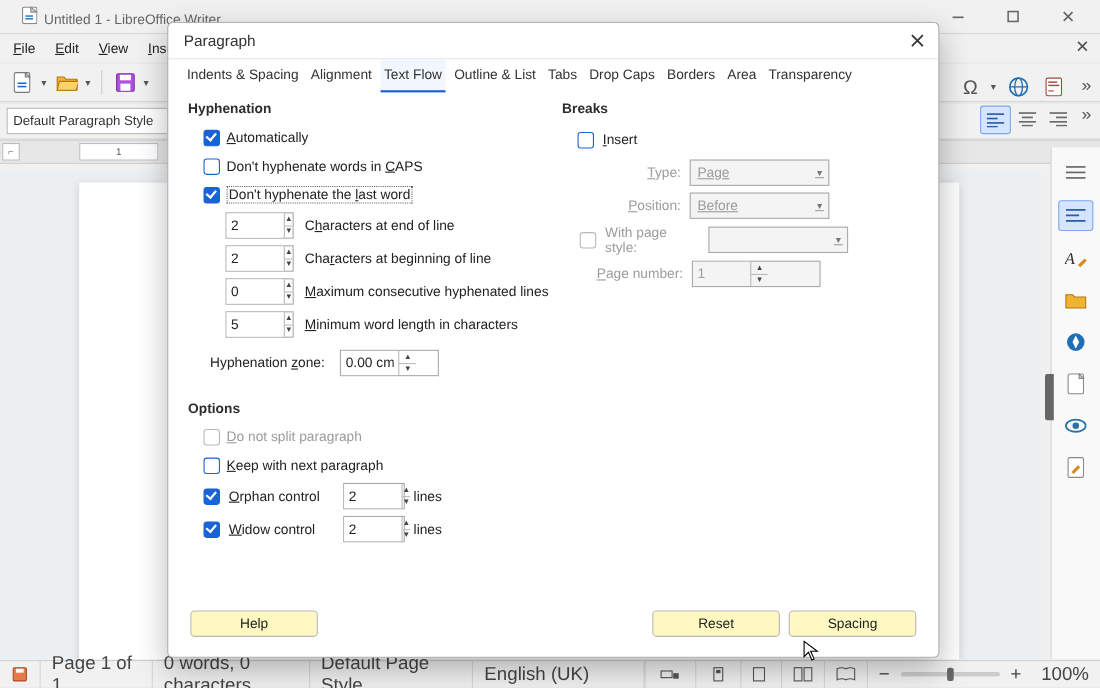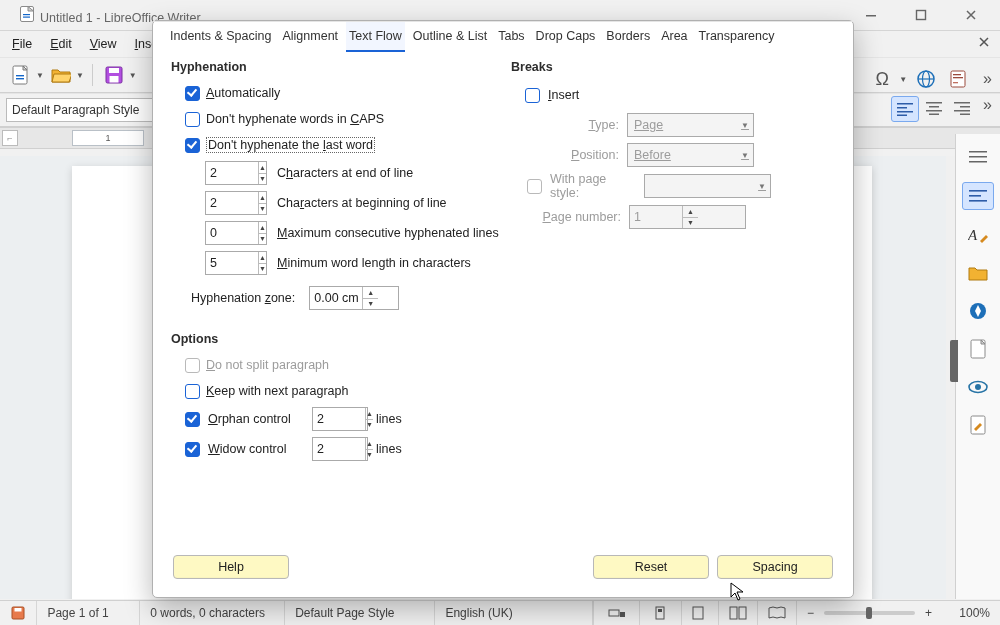--- a/index.html
+++ b/index.html
@@ -32,21 +32,21 @@
   .docarea { position:absolute; left:0; right:44px; top:156px; bottom:26px; background:#eceff1; overflow:hidden;}
   .page { position:absolute; left:72px; top:10px; width:800px; height:1000px; background:#fff; box-shadow:0 2px 8px rgba(0,0,0,.15); }
   .docarea-scroll { position:absolute; right:0; top:0; bottom:0; width:10px; background:#f0f0f0; }
   
   .right-sidebar { position:absolute; right:0; top:134px; bottom:26px; width:44px; background:#f9f9f9; border-left:1px solid #d0d0d0; display:flex; flex-direction:column; align-items:center; padding-top:10px; gap:12px; }
   .sidebtn { width:30px; height:26px; display:flex; align-items:center; justify-content:center; border-radius:3px; }
   .sidebtn.active { background:#d5e5ff; border:1px solid #7aa9ee; }
   .sidebar-handle { position:absolute; right:42px; top:340px; width:8px; height:42px; background:#666; border-radius:2px 0 0 2px; }
   
   
-  .statusbar { position:absolute; left:0; right:0; bottom:0; height:24px; border-top:1px solid #d0d0d0; background:#f1f1f1; display:flex; align-items:center; font-size:12px; color:#444; }
+  .statusbar { position:absolute; left:0; right:0; bottom:0; height:24px; border-top:1px solid #d0d0d0; background:#f1f1f1; display:flex; align-items:center; font-size:17px; color:#444; }
   .sb-cell { padding:0 10px; border-right:1px solid #d6d6d6; height:100%; display:flex; align-items:center; }
   .sb-spacer { flex:1; }
   .sb-ic { width:18px; text-align:center; }
   .zoom-slider { width:100px; height:4px; background:#ccc; position:relative; border-radius:2px; margin:0 6px; }
   .zoom-knob { position:absolute; left:50%; top:-4px; width:6px; height:12px; background:#666; border-radius:2px; transform:translateX(-50%);}
   
   
   .dialog { position:absolute; left:152px; top:20px; width:700px; height:576px; background:#fff; border:1px solid #b0b0b0; border-radius:5px; box-shadow:0 10px 28px rgba(0,0,0,.28); display:flex; flex-direction:column; }
   .dlg-titlebar { display:flex; align-items:center; justify-content:space-between; padding:8px 12px 8px 14px; }
   .dlg-title { font-size:14px; color:#333; }
@@ -342,20 +342,28 @@
     <div class="sb-cell" style="border:0;padding:0 4px 0 10px">−</div>
     <div class="zoom-slider">
         <div class="zoom-knob"></div>
       </div>
     <div class="sb-cell" style="border:0;padding:0 8px 0 4px">+</div>
     <div class="sb-cell" style="border:0;width:44px;justify-content:flex-end;padding-right:10px">100%</div>
   </div>
 </div>
 
 <div class="dialog">
+  <div class="dlg-titlebar">
+    <span class="dlg-title">Paragraph</span>
+    <span class="dlg-close">
+        <svg width="14" height="14">
+          <path d="M2 2 L12 12 M12 2 L2 12" stroke="#333" stroke-width="1.6"></path>
+        </svg>
+      </span>
+  </div>
 
   <div class="dlg-tabs">
     <div class="dlg-tab">Indents &amp; Spacing</div>
     <div class="dlg-tab">Alignment</div>
     <div class="dlg-tab active">Text Flow</div>
     <div class="dlg-tab">Outline &amp; List</div>
     <div class="dlg-tab">Tabs</div>
     <div class="dlg-tab">Drop Caps</div>
     <div class="dlg-tab">Borders</div>
     <div class="dlg-tab">Area</div>

